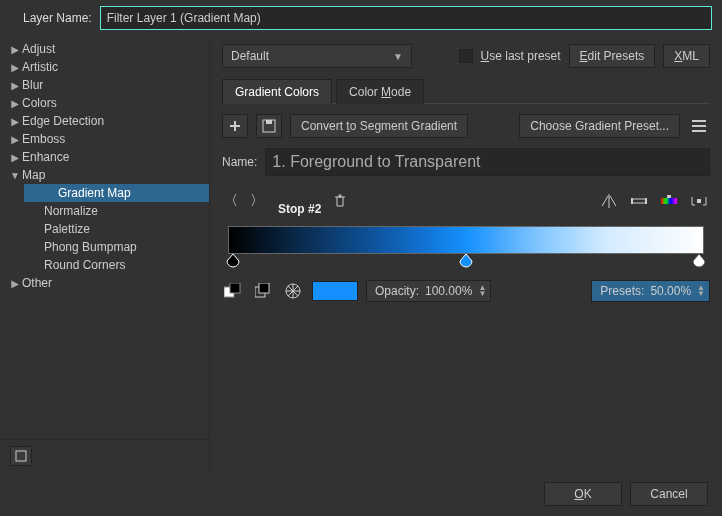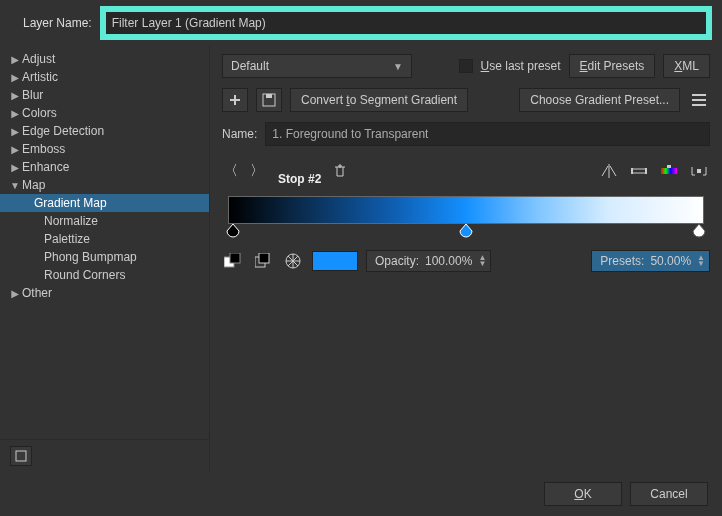--- a/index.html
+++ b/index.html
@@ -1,40 +1,40 @@
 <!DOCTYPE html>
 <html><head>
 <meta charset="utf-8">
 <style>
 * { box-sizing: border-box; margin: 0; padding: 0; }
 body { background: #323232; color: #ccc; font-family: Arial, sans-serif; font-size: 12px; width: 722px; height: 516px; overflow: hidden; display: flex; flex-direction: column; }
 .header-row { display: flex; align-items: center; padding: 6px 10px; gap: 8px; }
 .header-row label { color: #ddd; margin-left: 13px; }
-.header-input { flex: 1; background: #272727; border: 6px solid #5eead4; color: #ccc; padding: 4px 6px; font-size: 12px; }
+.header-input { flex: 1; background: #272727; border: 1px solid #5eead4; color: #ccc; padding: 4px 6px; font-size: 12px; }
 .main { flex: 1; display: flex; min-height: 0; }
 .sidebar { width: 210px; background: #323232; border-right: 1px solid #2a2a2a; display:flex; flex-direction:column;}
 .tree { flex:1; padding: 4px 0; }
 .tree-item { display: flex; align-items: center; padding: 2px 8px; cursor: pointer; white-space: nowrap; }
 .tree-item .arrow { width: 14px; color: #aaa; font-size: 10px; text-align: center; }
 .tree-child { padding-left: 44px; }
-.tree-selected { background: #2d668f; color: #fff; margin-left: 0; padding-left: 34px;}
+.tree-selected { background: #2d668f; color: #fff; margin-left: 24px; padding-left: 34px;}
 .sidebar-footer { padding: 6px 10px; border-top:1px solid #2a2a2a;}
 .sq-btn { width: 22px; height: 20px; background:#3a3a3a; border:1px solid #222; display:flex;align-items:center;justify-content:center;cursor:pointer;}
 .content { flex: 1; padding: 8px 12px 8px 12px; display: flex; flex-direction: column; gap: 10px; min-width:0;}
 .row { display: flex; align-items: center; gap: 8px; }
 .dropdown { background: #3a3a3a; border: 1px solid #222; padding: 4px 8px; display: flex; align-items: center; justify-content: space-between; cursor: pointer; }
 .dropdown .chev { color: #aaa; font-size: 10px; }
 .btn { background: #3a3a3a; border: 1px solid #222; color: #ccc; padding: 4px 10px; cursor: pointer; font-size:12px; white-space:nowrap;}
 .checkbox { width:14px; height:14px; background:#272727; border:1px solid #222; }
 .tabs { display:flex; gap:4px; border-bottom:1px solid #444;}
 .tab { padding:5px 12px; background:#2d2d2d; border:1px solid #222; border-bottom:none; cursor:pointer; position:relative; top:1px;}
 .tab.active { background:#3a3a3a; color:#fff;}
 .icon-btn { width:26px; height:24px; background:#3a3a3a; border:1px solid #222; display:flex;align-items:center;justify-content:center;cursor:pointer; color:#ccc;}
 .icon-btn-flat { width:22px; height:20px; display:flex;align-items:center;justify-content:center;cursor:pointer; color:#ccc;}
-.name-input { flex:1; background:#272727; border:1px solid #222; color:#aaa; padding:4px 6px; font-size:12px;}
+.name-input { flex:1; background:#272727; border:1px solid #222; color:#aaa; padding:4px 6px; font-size:16px;}
 .nav-arrow { width:18px; text-align:center; cursor:pointer; color:#ddd; font-size:14px;}
 .stop-label { color:#eee; font-weight:bold; margin-left:4px;margin-top:16px;}
 .grad-bar { height:28px; border:1px solid #666; background: linear-gradient(to right, #000000 0%, #0a2b4d 15%, #0f5fb3 35%, #1490ff 50%, #7fc5ff 65%, #d5ecff 80%, #ffffff 100%); position:relative;}
 .grad-track { position:relative; padding:0 6px;}
 .stops { position:relative; height:16px;}
 .stop { position:absolute; top:0; transform:translateX(-50%);}
 .stop svg{display:block;}
 .swatch { width:46px; height:20px; border:1px solid #222;}
 .spinner { display:flex; align-items:center; background:#3a3a3a; border:1px solid #222; padding:3px 4px 3px 8px; gap:6px;}
 .spinner .arrows{ display:flex; flex-direction:column; line-height:6px; font-size:8px; color:#aaa; cursor:pointer;}
@@ -121,20 +121,24 @@
         <span>Default</span>
         <span class="chev">▼</span>
       </div>
       <div class="flex1"></div>
       <div class="checkbox"></div>
       <span><span class="underline">U</span><span></span>se last preset</span>
       <button class="btn"><span class="underline">E</span>dit Presets</button>
       <button class="btn"><span class="underline">X</span>ML</button>
     </div>
 
+    <div class="tabs">
+      <div class="tab active">Gradient Colors</div>
+      <div class="tab">Color <span class="underline">M</span>ode</div>
+    </div>
 
     <div class="row">
       <div class="icon-btn">
           <svg width="14" height="14">
             <path d="M7 2v10M2 7h10" stroke="#ccc" stroke-width="2"></path>
           </svg>
         </div>
       <div class="icon-btn">
           <svg width="14" height="14">
             <rect x="1" y="1" width="12" height="12" fill="none" stroke="#ccc"></rect>

